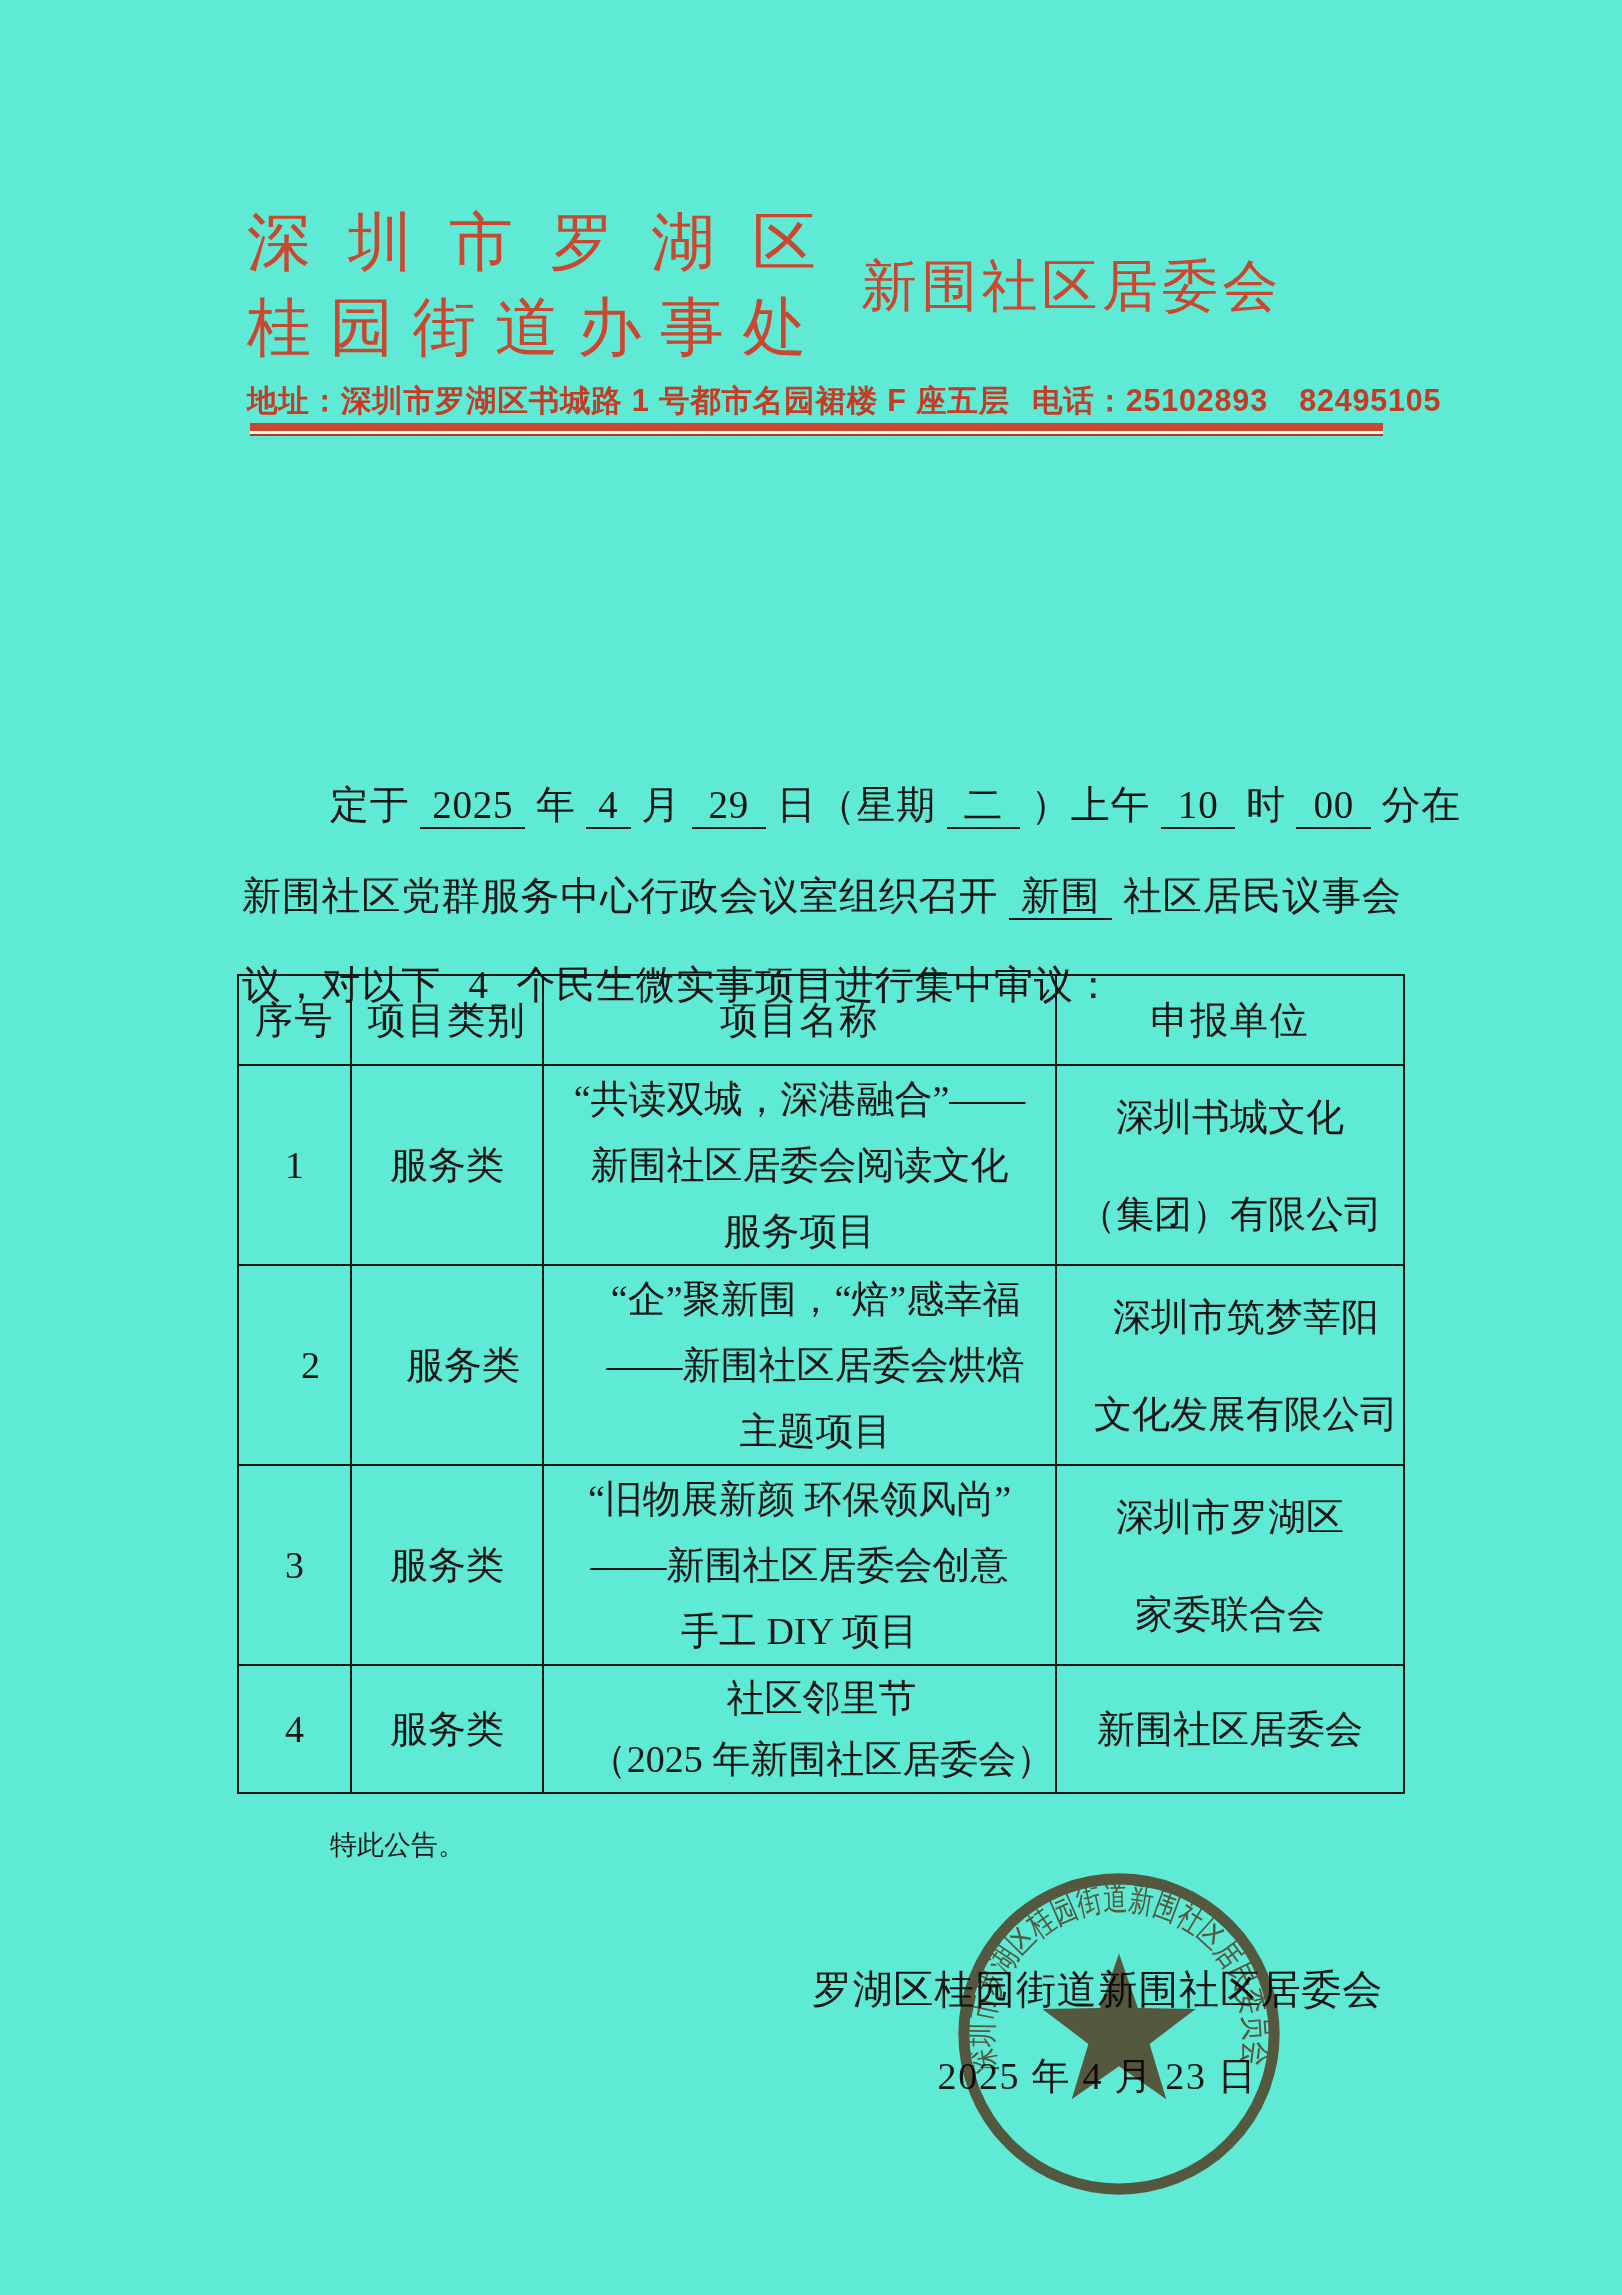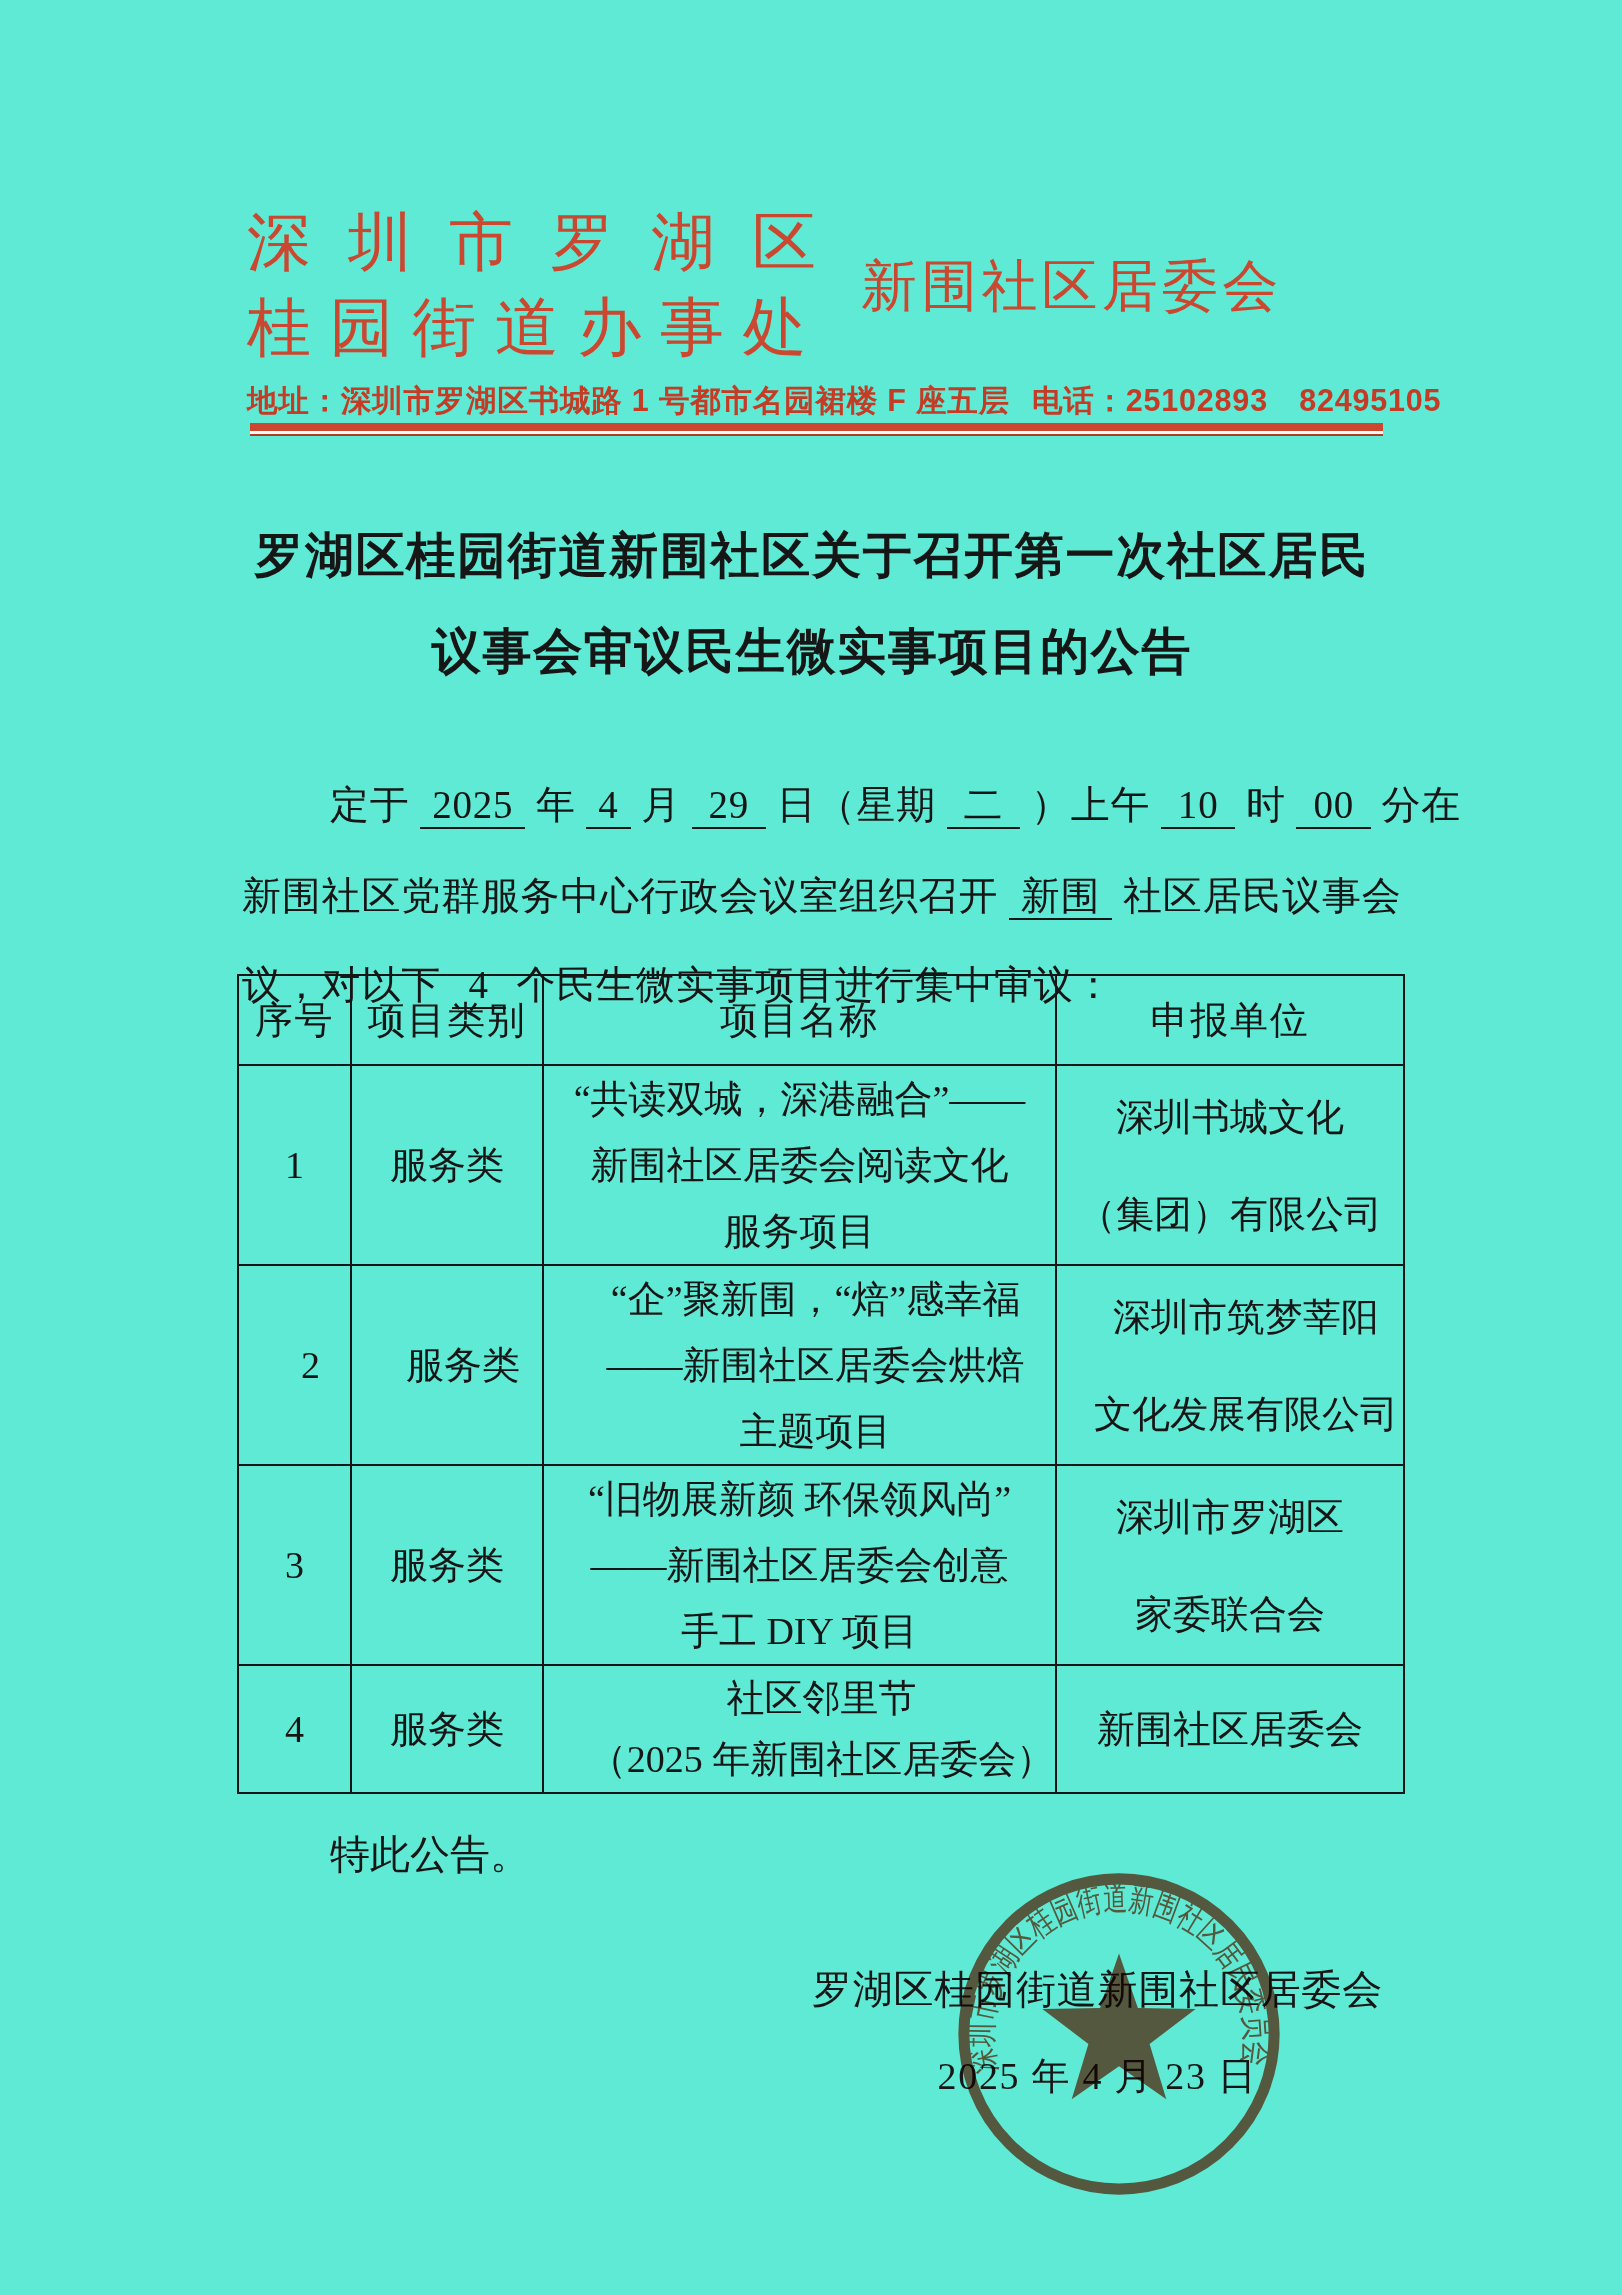--- a/index.html
+++ b/index.html
@@ -50,21 +50,21 @@
   .doc-table tr.head td{height:88px; letter-spacing:1.7px;}
   .doc-table tr.r1 td{height:198px;}
   .doc-table tr.r2 td{height:194px;padding-left:32px;}
   .doc-table tr.r3 td{height:194px;}
   .doc-table tr.r4 td{height:126px;}
   .name-line{line-height:66px; white-space:nowrap;}
   tr.r4 .name-line{line-height:61px;padding-left:44px;}
   .unit-line{line-height:44px; white-space:nowrap;}
   .unit-line + .unit-line{margin-top:53px;}
   
-  .closing{position:absolute; left:330px; top:1827px; font-size:40px;}
+  .closing{position:absolute; left:330px; top:1827px; font-size:27px;}
   .sign-org{
     position:absolute; left:805px; top:1962px; width:585px; text-align:center;
     font-size:40px; letter-spacing:0.8px; white-space:nowrap;
   }
   .sign-date{
     position:absolute; left:805px; top:2051px; width:585px; text-align:center;
     font-size:38px; letter-spacing:1.7px; white-space:nowrap;
   }
   
   .stamp{
@@ -86,24 +86,20 @@
   <div class="address">
     <span>地址：深圳市罗湖区书城路 1 号都市名园裙楼 F 座五层</span><span class="phone">电话：25102893　82495105</span>
   </div>
 
   <div class="rule">
     <div class="thick"></div>
     <div class="gap"></div>
     <div class="thin"></div>
   </div>
 
-  <div class="doc-title">
-    <div>罗湖区桂园街道新围社区关于召开第一次社区居民</div>
-    <div>议事会审议民生微实事项目的公告</div>
-  </div>
 
   <div class="body-line bl1">
     <span>定于</span>
     <span class="fill">2025</span>
     <span>年</span>
     <span class="fill">4</span>
     <span>月</span>
     <span class="fill wide">29</span>
     <span>日（星期</span>
     <span class="fill wide">二</span>

